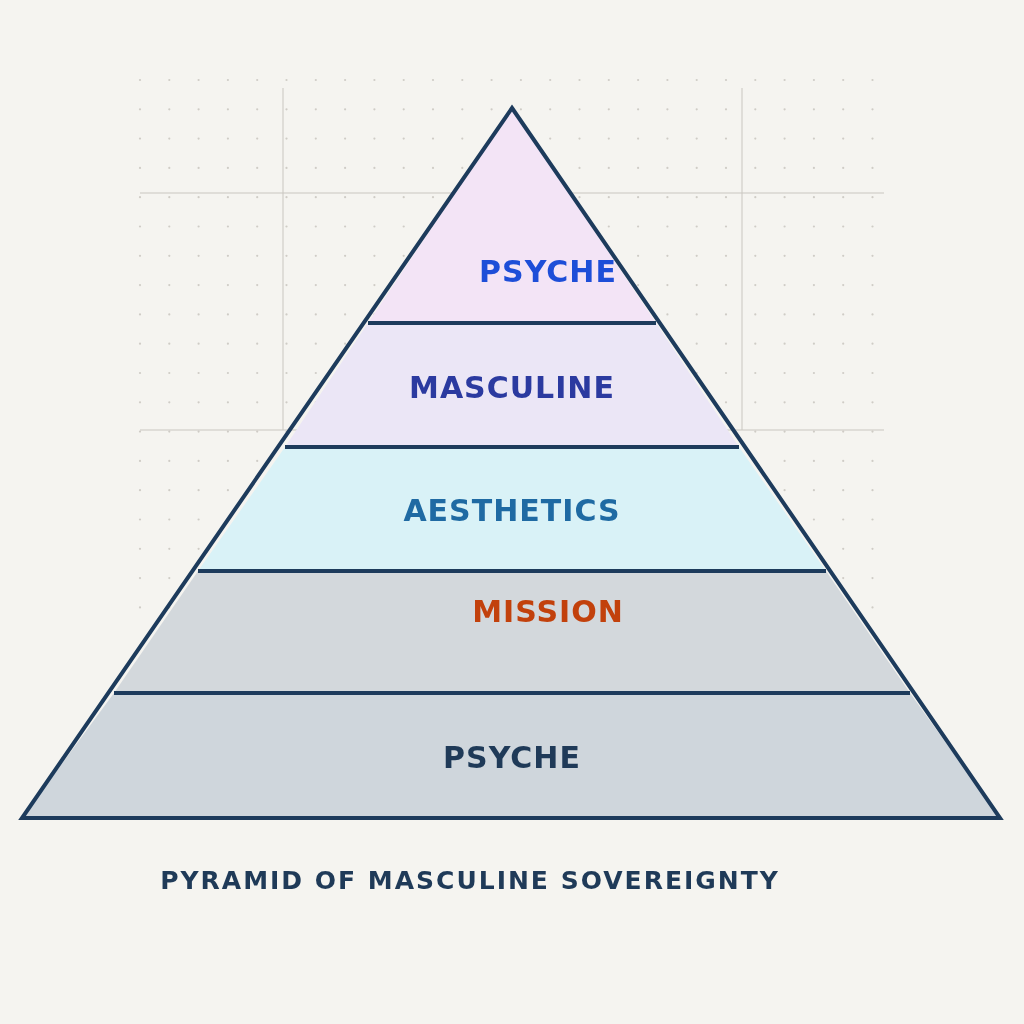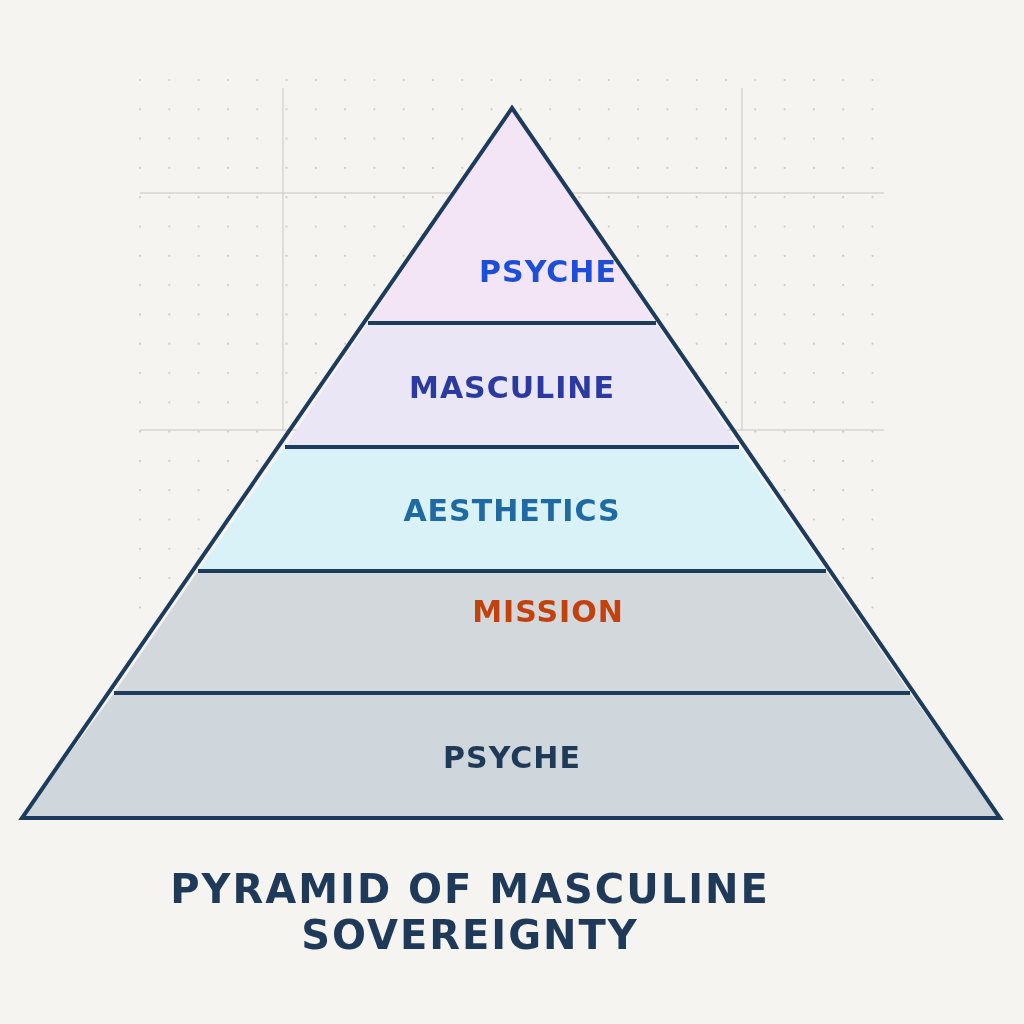--- a/index.html
+++ b/index.html
@@ -1,20 +1,20 @@
 <!DOCTYPE html>
 <html><head>
 <meta charset="utf-8">
 <style>
   html, body { margin:0; padding:0; }
   body { width:1024px; height:1024px; background:#f5f4f0; position:relative; overflow:hidden; font-family:"DejaVu Sans", sans-serif; }
   #grid { position:absolute; left:0; top:0; }
   #pyramid { position:absolute; left:0; top:0; }
   .tier-label { position:absolute; left:0; width:1024px; text-align:center; font-weight:bold; letter-spacing:1px; font-size:30px; }
-  .title { position:absolute; left:0; width:940px; top:866px; text-align:center; font-weight:bold; font-size:40px; letter-spacing:2px; color:#1f3a58; }
+  .title { position:absolute; left:0; width:940px; top:866px; text-align:center; font-weight:bold; font-size:25px; letter-spacing:2px; color:#1f3a58; }
 </style>
 </head>
 <body>
 
 <svg id="grid" width="1024" height="1024" viewBox="0 0 1024 1024">
   <g id="grid-dots" fill="#cfccc6">
       <circle cx="140.0" cy="80.0" r="1.1"></circle>
       <circle cx="169.3" cy="80.0" r="1.1"></circle>
       <circle cx="198.6" cy="80.0" r="1.1"></circle>
       <circle cx="227.9" cy="80.0" r="1.1"></circle>

